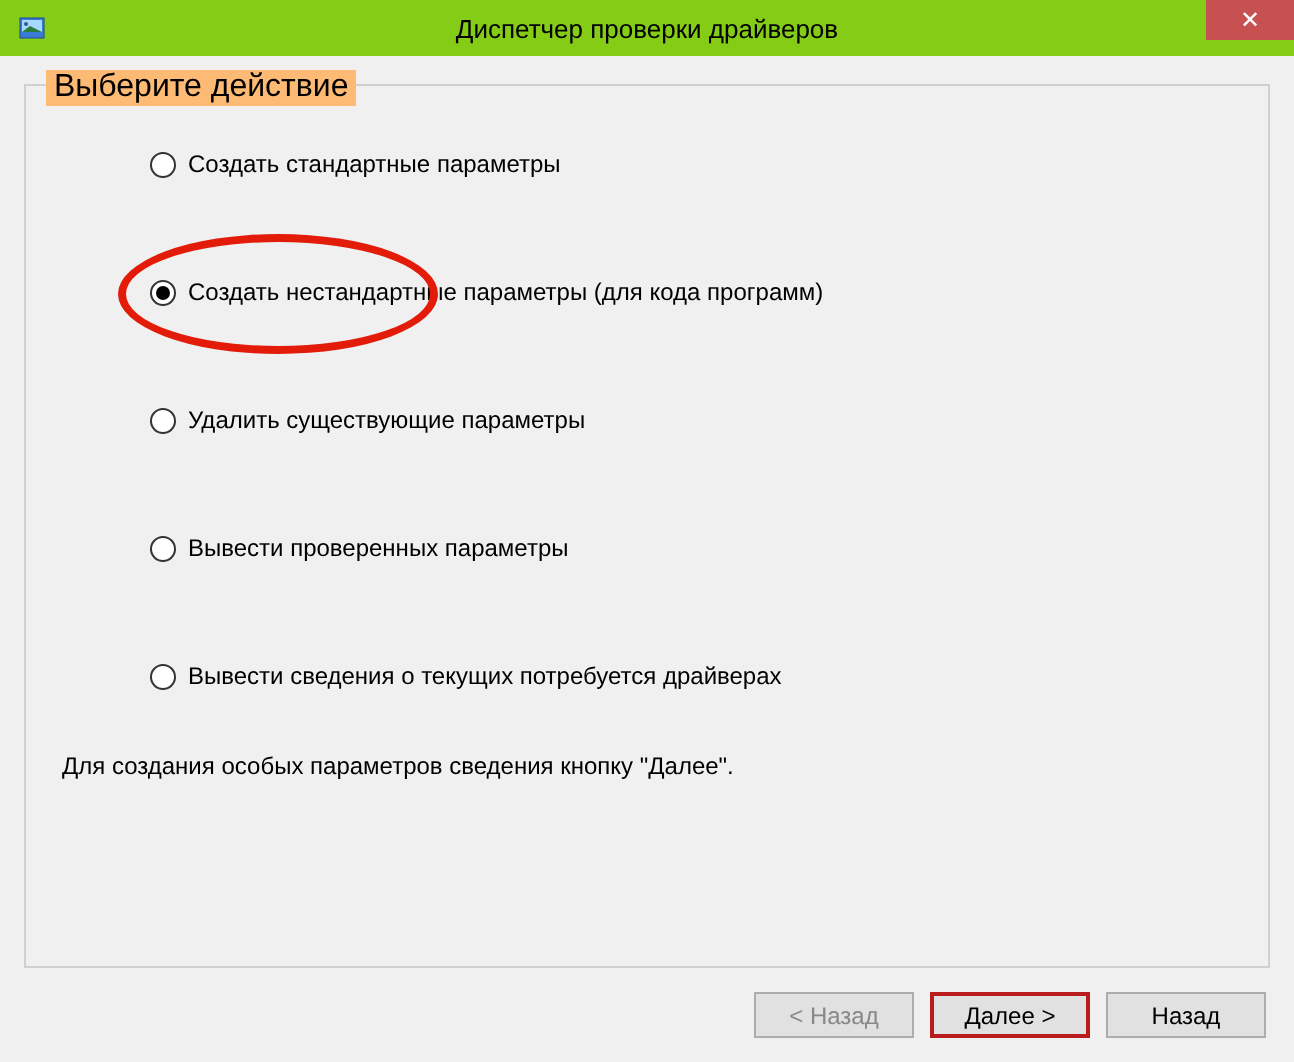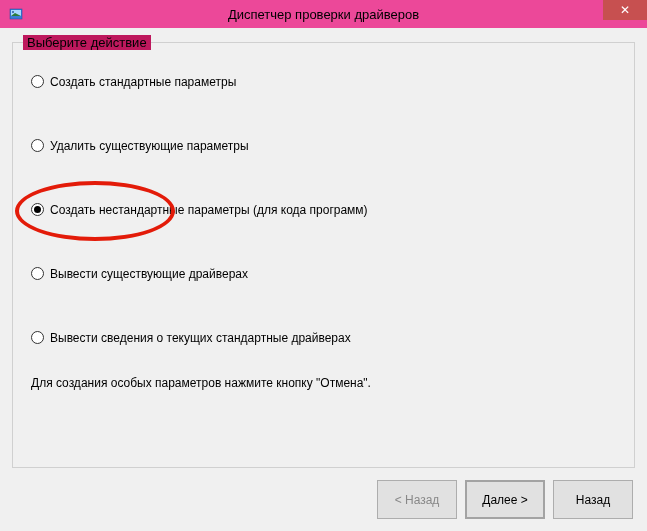--- a/index.html
+++ b/index.html
@@ -9,21 +9,21 @@
     }
     body {
       font-family: "Segoe UI", Tahoma, sans-serif;
       font-size: 12px;
       background: #fff;
       width: 647px;
       height: 531px;
       overflow: hidden;
     }
     .titlebar {
-      background: #ec4899;
+      background: #84cc16;
       height: 28px;
       display: flex;
       align-items: center;
       position: relative;
       color: #000;
     }
     .titlebar-icon {
       width: 16px;
       height: 16px;
       margin-left: 8px;
@@ -63,32 +63,33 @@
       border: 1px solid #d0d0d0;
       position: relative;
       padding: 20px 18px 18px 18px;
       flex: 1;
       background: #f0f0f0;
     }
     .groupbox-title {
       position: absolute;
       top: -8px;
       left: 10px;
-      background: #be185d;
+      background: #fdba74;
       padding: 0 4px;
-      font-size: 13px;
+      font-size: 16px;
       color: #000;
     }
     .radio-row {
       display: flex;
-      align-items: flex-start;
+      align-items: flex-end;
       margin-top: 12px;
       margin-bottom: 50px;
       cursor: pointer;
       position: relative;
+      margin-left: 44px;
     }
     .radio-row:last-of-type {
       margin-bottom: 20px;
     }
     .radio {
       width: 13px;
       height: 13px;
       border: 1px solid #333;
       border-radius: 50%;
       margin-right: 6px;
@@ -127,37 +128,37 @@
     }
     .button-row {
       display: flex;
       justify-content: flex-end;
       gap: 8px;
       margin-top: 12px;
       padding-right: 2px;
     }
     .btn {
       min-width: 80px;
-      height: 39px;
+      height: 23px;
       border: 1px solid #adadad;
       background: #e1e1e1;
       font-size: 12px;
       cursor: pointer;
       display: flex;
       align-items: center;
       justify-content: center;
       padding: 0 12px;
       font-family: inherit;
     }
     .btn.disabled {
       color: #888;
       cursor: default;
     }
     .btn.default {
-      border: 2px solid #a3a3a3;
+      border: 2px solid #b91c1c;
     }
   </style>
 </head>
 <body>
 
 <div class="titlebar">
   <span class="titlebar-icon">
     <svg width="16" height="16" viewBox="0 0 16 16">
       <rect x="2" y="3" width="12" height="10" fill="#3a7bd5" stroke="#1a4b9c" stroke-width="0.5"></rect>
       <rect x="3" y="4" width="10" height="6" fill="#a8d8ff"></rect>
@@ -174,41 +175,41 @@
 <div class="content">
   <div class="groupbox">
     <span class="groupbox-title">Выберите действие</span>
 
     <div class="radio-row">
       <span class="radio"></span>
       <span class="radio-label">Создать стандартные параметры</span>
     </div>
 
     <div class="radio-row">
-      <span class="radio"></span>
-      <span class="radio-label">Удалить существующие параметры</span>
-    </div>
-
-    <div class="radio-row">
       <div class="highlight-ellipse"></div>
       <span class="radio selected"></span>
       <span class="radio-label">Создать нестандартные параметры (для кода программ)</span>
     </div>
 
     <div class="radio-row">
       <span class="radio"></span>
-      <span class="radio-label">Вывести существующие драйверах</span>
+      <span class="radio-label">Удалить существующие параметры</span>
+    </div>
+
+    <div class="radio-row">
+      <span class="radio"></span>
+      <span class="radio-label">Вывести проверенных параметры</span>
     </div>
 
     <div class="radio-row" style="margin-bottom:28px;">
       <span class="radio"></span>
-      <span class="radio-label">Вывести сведения о текущих стандартные драйверах</span>
-    </div>
-
-    <div class="info-text">Для создания особых параметров нажмите кнопку "Отмена".</div>
+      <span class="radio-label">Вывести сведения о текущих потребуется драйверах</span>
+    </div>
+
+    <div class="info-text">Для создания особых параметров сведения кнопку "Далее".</div>
   </div>
 
   <div class="button-row">
     <button class="btn disabled">&lt; Назад</button>
     <button class="btn default">Далее &gt;</button>
     <button class="btn">Назад</button>
   </div>
 </div>
 
 </body></html>

